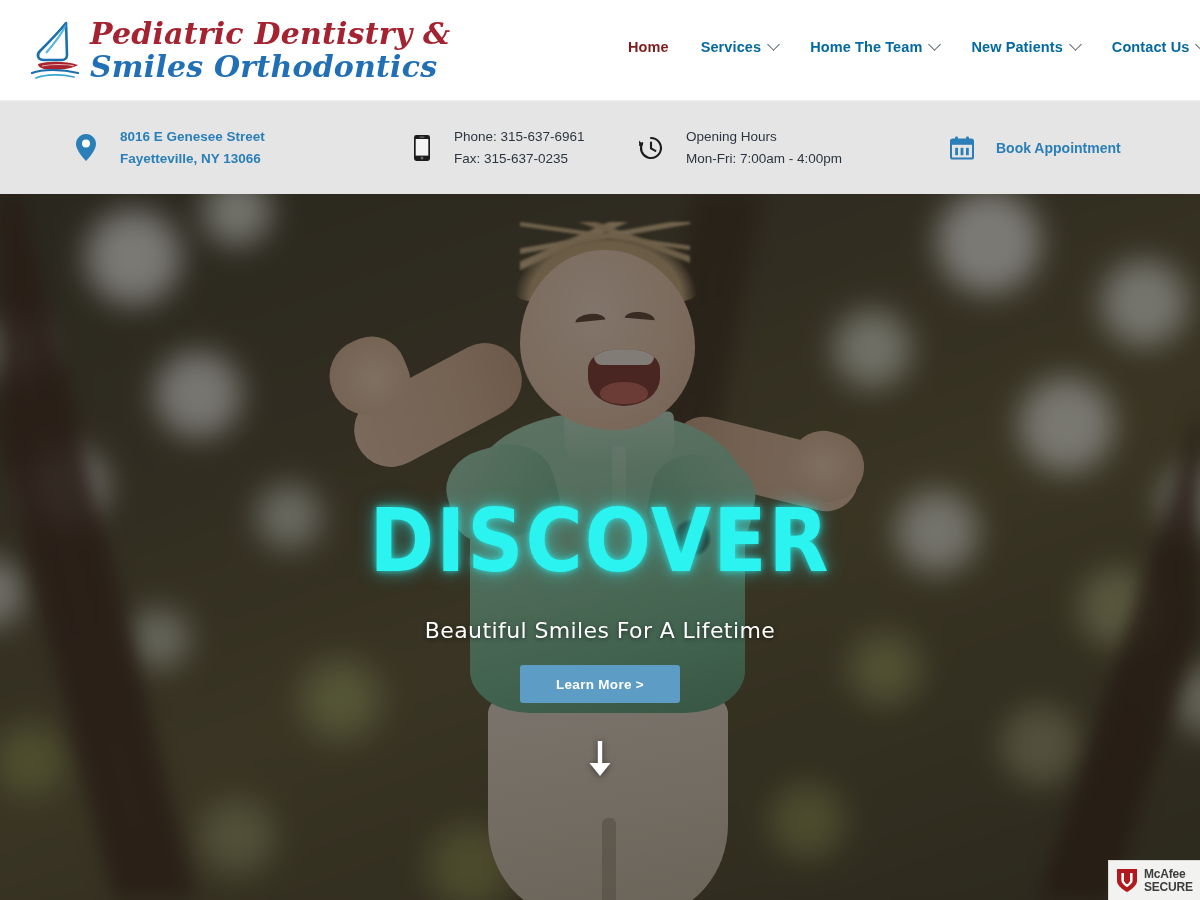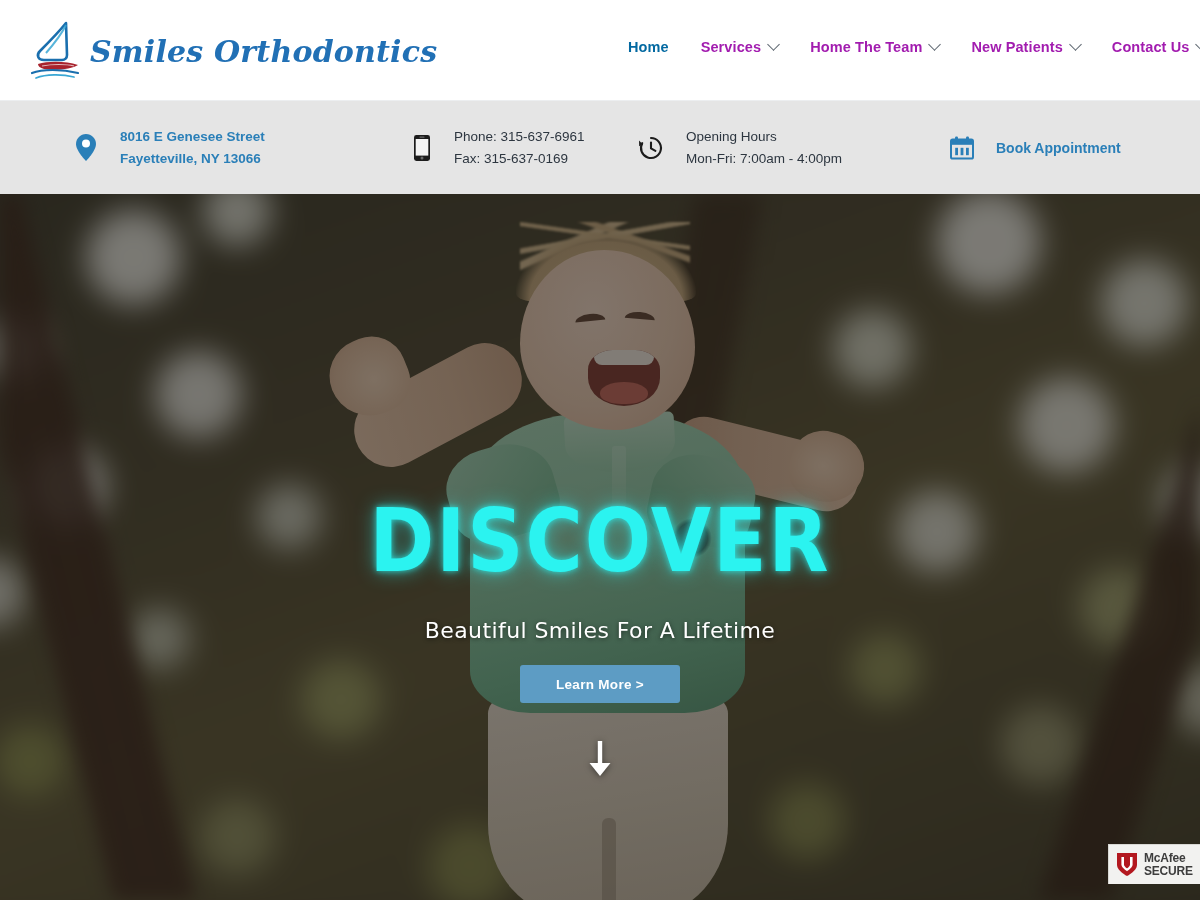--- a/index.html
+++ b/index.html
@@ -34,24 +34,24 @@
     margin-top:3px; white-space:nowrap;
   }
 
   .main-nav{
     position:absolute; left:612px; top:39px;
     display:flex; align-items:center; gap:0px;
   }
   .nav-item{
     display:flex; align-items:center;
     font-size:14.5px; font-weight:700;
-    color:#a21caf; letter-spacing:.1px;
+    color:#0369a1; letter-spacing:.1px;
     padding:0 16px; cursor:pointer; white-space:nowrap;
   }
-  .nav-item.active{ color:#0369a1; }
+  .nav-item.active{ color:#7f1d1d; }
   .caret{
     display:inline-block; width:9px; height:9px;
     border-right:1.6px solid #5b646e; border-bottom:1.6px solid #5b646e;
     transform:rotate(45deg); margin-left:8px; margin-top:-5px;
   }
 
   
   .info-bar{
     height:93px; width:1200px; background:#e5e5e5;
     display:flex; align-items:center;
@@ -265,21 +265,21 @@
     cursor:pointer;
     display:flex; align-items:center; justify-content:center;
   }
   .hero-arrow{
     margin-top:36px; pointer-events:auto; cursor:pointer;
     filter:drop-shadow(0 1px 3px rgba(0,0,0,.5));
   }
 
   
   .mcafee{
-    position:absolute; right:0; bottom:16px; z-index:20;
+    position:absolute; right:0; bottom:0; z-index:20;
     width:92px; height:40px;
     background:#f2f2f0;
     border-top:1px solid #d8d8d4; border-left:1px solid #d8d8d4;
     display:flex; align-items:center; padding-left:7px;
   }
   .mcafee-shield{ flex:none; margin-right:6px; }
   .mcafee-text{ display:flex; flex-direction:column; line-height:1.06; }
   .mcafee-top{
     font-size:12px; font-weight:700; color:#3d3d3d;
     letter-spacing:-.2px;
@@ -297,20 +297,21 @@
   <div class="brand">
     <svg class="brand-mark" viewBox="0 0 58 62">
       <path d="M38 4 C30 14 20 24 12 32 C8 36 10 41 16 41 L34 41 C37 41 39 39 39 36 Z" fill="none" stroke="#1a6fae" stroke-width="2.6" stroke-linejoin="round"></path>
       <path d="M38 6 C33 16 25 26 18 34" fill="none" stroke="#3aa7d4" stroke-width="2" opacity=".85"></path>
       <path d="M10 45 C20 42 38 42 50 46 C44 50 28 52 16 50 C12 49 10 47 10 45 Z" fill="#a8232d"></path>
       <path d="M14 47 C24 45 38 45 46 47" fill="none" stroke="#ffffff" stroke-width="1.1" opacity=".7"></path>
       <path d="M4 54 C14 50 34 50 50 54" fill="none" stroke="#1a6fae" stroke-width="2.2" stroke-linecap="round"></path>
       <path d="M8 59 C18 55 34 55 46 58" fill="none" stroke="#3aa7d4" stroke-width="1.8" stroke-linecap="round"></path>
     </svg>
     <div class="brand-text">
+      <div class="brand-line1">Pediatric Dentistry &amp;</div>
       <div class="brand-line2">Smiles Orthodontics</div>
     </div>
   </div>
 
   <nav class="main-nav">
     <div class="nav-item active">
       <span>Home</span>
     </div>
     <div class="nav-item">
       <span>Services</span>
@@ -350,21 +351,21 @@
     <span class="info-icon">
       <svg width="16" height="26" viewBox="0 0 16 26">
         <rect x="0" y="0" width="16" height="26" rx="2.4" fill="#1c1c1c"></rect>
         <rect x="1.7" y="4" width="12.6" height="16.6" fill="#f4f4f4"></rect>
         <rect x="5.4" y="1.5" width="5.2" height="1.2" rx=".6" fill="#6a6a6a"></rect>
         <circle cx="8" cy="23" r="1.5" fill="#6a6a6a"></circle>
       </svg>
     </span>
     <div class="info-lines info-dark">
       <span>Phone: 315-637-6961</span>
-      <span>Fax: 315-637-0169</span>
+      <span>Fax: 315-637-0235</span>
     </div>
   </div>
 
   <div class="info-block ib-hours">
     <span class="info-icon">
       <svg width="26" height="26" viewBox="0 0 26 26">
         <path d="M13 3 A10 10 0 1 1 4.2 8.2" fill="none" stroke="#1c1c1c" stroke-width="2.1" stroke-linecap="round"></path>
         <path d="M1 5.5 L5 9.5 L1.2 11.2 Z" fill="#1c1c1c"></path>
         <path d="M13 7.6 L13 13.4 L17.4 15.8" fill="none" stroke="#1c1c1c" stroke-width="2.1" stroke-linecap="round" stroke-linejoin="round"></path>
       </svg>

